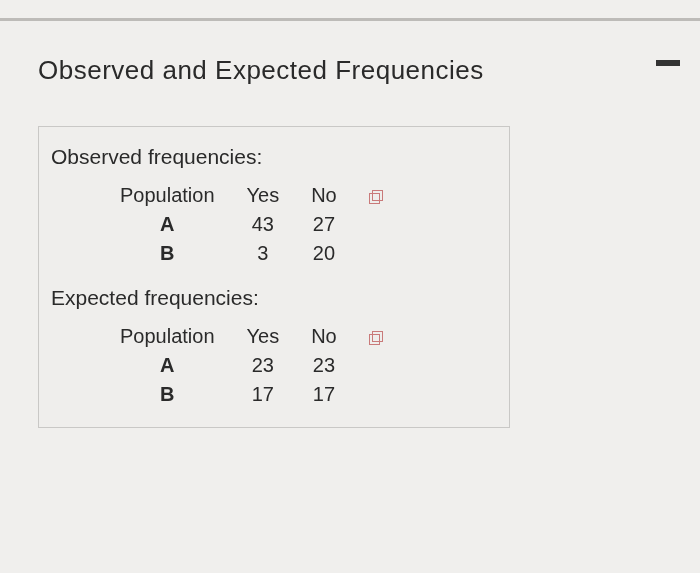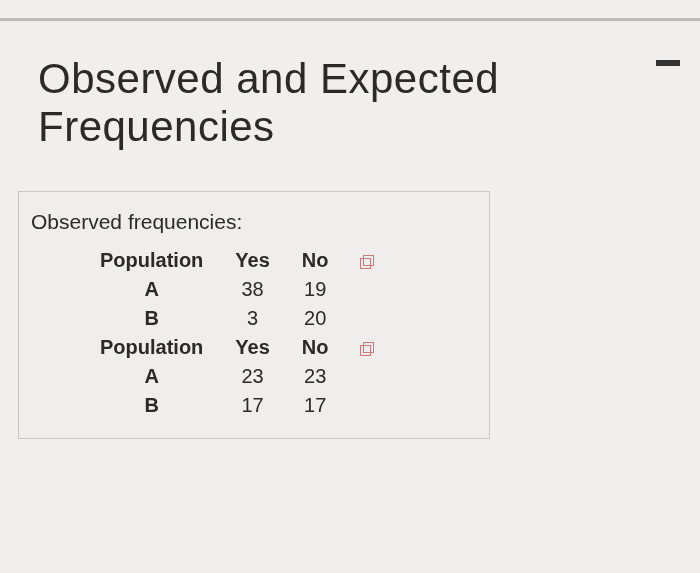--- a/index.html
+++ b/index.html
@@ -23,27 +23,27 @@
   }
   .minus {
     position: absolute;
     top: 60px;
     right: 20px;
     width: 24px;
     height: 6px;
     background: #333;
   }
   .title {
-    font-size: 42px;
+    font-size: 26px;
     font-weight: 400;
     padding: 55px 0 0 38px;
     letter-spacing: 0.5px;
   }
   .frame {
-    margin: 40px 0 0 18px;
+    margin: 40px 0 0 38px;
     width: 450px;
     border: 1px solid #c9c8c6;
     padding: 14px 10px 18px 10px;
     background: #efeeec;
   }
   .section-label {
     font-size: 21px;
     padding: 4px 0 12px 2px;
     font-weight: 400;
   }
@@ -51,21 +51,21 @@
     border-collapse: collapse;
     margin-left: 55px;
   }
   td, th {
     padding: 3px 16px;
     text-align: center;
     font-size: 20px;
     font-weight: 400;
   }
   th {
-    font-weight: bold;
+    font-weight: normal;
     text-align: right;
   }
   .row-label {
     font-weight: bold;
   }
   .copy-icon {
     display: inline-block;
     width: 14px;
     height: 14px;
     position: relative;
@@ -102,33 +102,34 @@
   <table>
     <tbody>
         <tr>
       <th>Population</th>
       <th>Yes</th>
       <th>No</th>
       <th><span class="copy-icon"></span></th>
     </tr>
     <tr>
       <td class="row-label">A</td>
-      <td>38</td>
-      <td>19</td>
+      <td>43</td>
+      <td>27</td>
       <td></td>
     </tr>
     <tr>
       <td class="row-label">B</td>
       <td>3</td>
       <td>20</td>
       <td></td>
     </tr>
   </tbody>
     </table>
 
+  <div class="section-label" style="padding-top:18px;">Expected frequencies:</div>
   <table>
     <tbody>
         <tr>
       <th>Population</th>
       <th>Yes</th>
       <th>No</th>
       <th><span class="copy-icon"></span></th>
     </tr>
     <tr>
       <td class="row-label">A</td>

